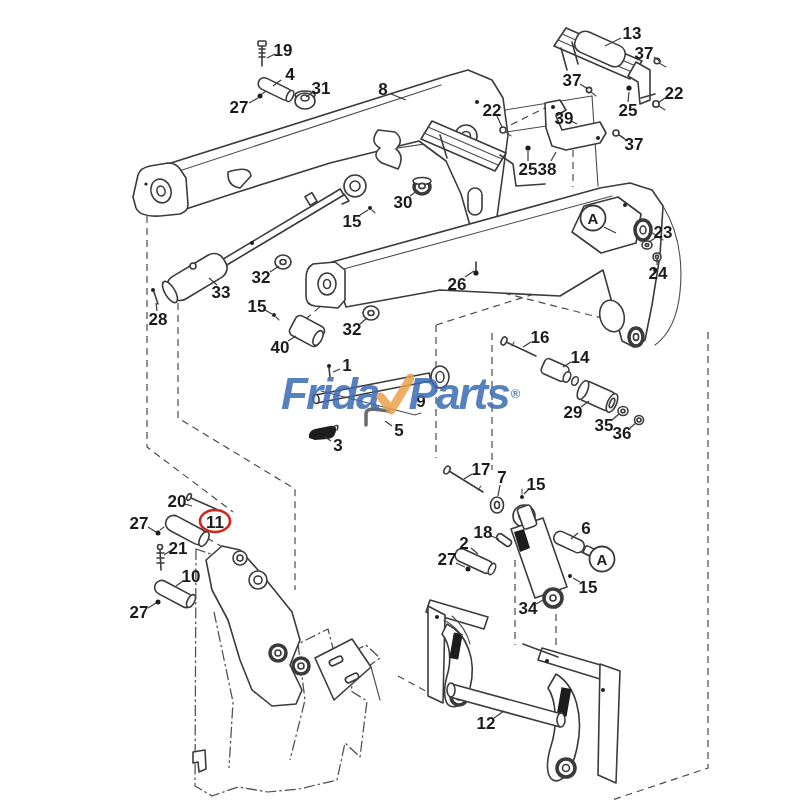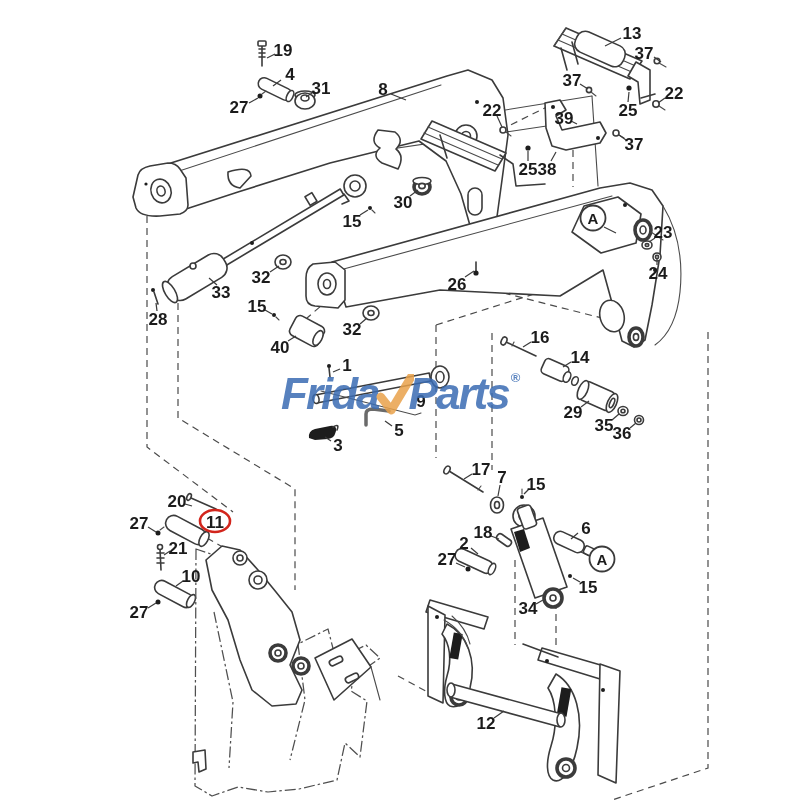--- a/index.html
+++ b/index.html
@@ -11,21 +11,21 @@
   .ln{fill:none;stroke:#3b3b3b;stroke-width:1.6;stroke-linejoin:round;stroke-linecap:round;}
   .thin{fill:none;stroke:#4a4a4a;stroke-width:1.1;stroke-linecap:round;}
   .ring{fill:#ffffff;stroke:#3b3b3b;stroke-width:3.6;}
   .blk{fill:#1d1d1d;stroke:none;}
   .dash{fill:none;stroke:#4a4a4a;stroke-width:1.2;stroke-dasharray:7 5;}
   .phant{fill:none;stroke:#4f4f4f;stroke-width:1.25;stroke-dasharray:11 3 2.5 3;stroke-linejoin:round;}
   .callout{font:700 17px "Liberation Sans",sans-serif;fill:#1b1b1b;}
   .badge-t{font:700 15px "Liberation Sans",sans-serif;fill:#1b1b1b;}
   .leader{stroke:#3b3b3b;stroke-width:1.2;fill:none;}
   
-  .watermark{position:absolute;left:281px;top:372px;display:flex;align-items:flex-start;
+  .watermark{position:absolute;left:281px;top:372px;display:flex;align-items:center;
              opacity:.85;pointer-events:none;white-space:nowrap;}
   .wm-txt{font-family:"Liberation Sans",sans-serif;font-weight:700;font-style:italic;
           font-size:44px;line-height:44px;color:#3a6cb3;letter-spacing:-2px;}
   .wm-swoosh{width:38px;height:42px;margin:2px -5px 0 -3px;}
   .wm-reg{font-size:13px;font-weight:700;color:#3a6cb3;margin:-2px 0 0 2px;font-style:normal;}
 </style>
 </head>
 <body>
 
 <svg id="stage" viewBox="0 0 800 800" xmlns="http://www.w3.org/2000/svg">

